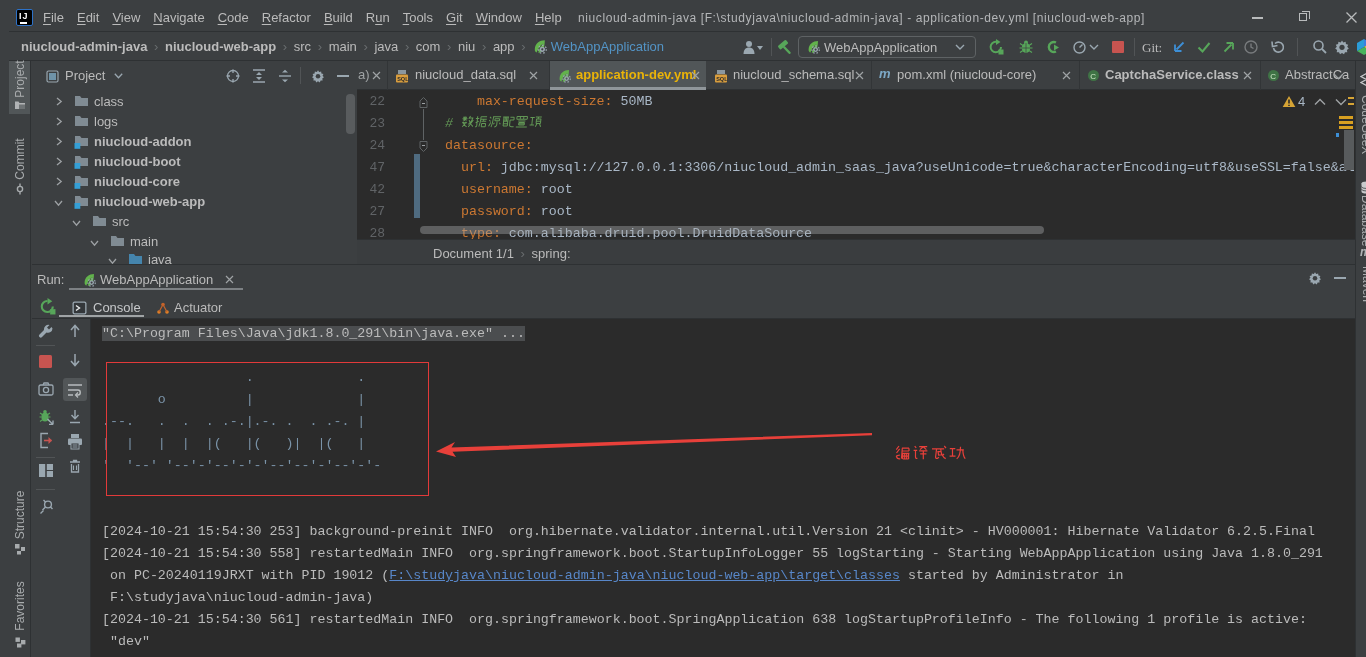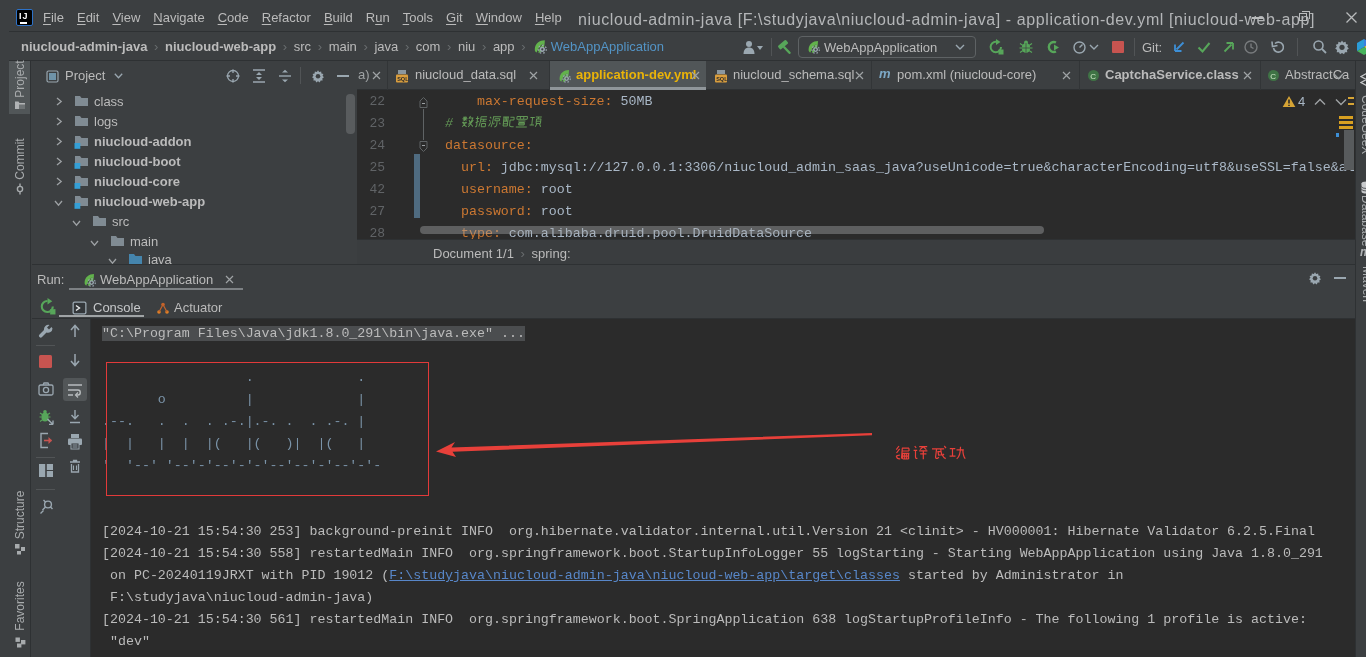--- a/index.html
+++ b/index.html
@@ -23,21 +23,21 @@
 
   <div class="abs" id="titlebar" style="left:0;top:0;width:1366px;height:28px;background:#3c3f41;border-bottom:1px solid #2e3133;">
 
     <div class="abs" style="left:7px;top:5px;width:17px;height:17px;background:#000;border:1px solid #2d72c8;border-radius:2px;">
       <div class="abs" style="left:2px;top:1px;font-size:9px;font-weight:bold;color:#fff;letter-spacing:1px;">IJ</div>
       <div class="abs" style="left:3px;top:12px;width:7px;height:1.5px;background:#fff;"></div>
     </div>
     <div class="abs" id="menubar" style="left:34px;top:6px;font-size:13px;color:#bbbbbb;white-space:nowrap;">
       <span style="margin-right:13px;"><span class="ul">F</span>ile</span><span style="margin-right:13px;"><span class="ul">E</span>dit</span><span style="margin-right:13px;"><span class="ul">V</span>iew</span><span style="margin-right:13px;"><span class="ul">N</span>avigate</span><span style="margin-right:13px;"><span class="ul">C</span>ode</span><span style="margin-right:13px;"><span class="ul">R</span>efactor</span><span style="margin-right:13px;"><span class="ul">B</span>uild</span><span style="margin-right:13px;">R<span class="ul">u</span>n</span><span style="margin-right:13px;"><span class="ul">T</span>ools</span><span style="margin-right:13px;"><span class="ul">G</span>it</span><span style="margin-right:13px;"><span class="ul">W</span>indow</span><span style="margin-right:13px;"><span class="ul">H</span>elp</span>
     </div>
-    <div class="abs" style="left:569px;top:7px;font-size:16px;letter-spacing:0.6px;color:#b4b6b8;">niucloud-admin-java [F:\studyjava\niucloud-admin-java] - application-dev.yml [niucloud-web-app]</div>
+    <div class="abs" style="left:569px;top:7px;font-size:12px;letter-spacing:0.6px;color:#b4b6b8;">niucloud-admin-java [F:\studyjava\niucloud-admin-java] - application-dev.yml [niucloud-web-app]</div>
 
     <div class="abs" style="left:1243px;top:13px;width:11px;height:1.5px;background:#b9bbbc;"></div>
     <div class="abs" style="left:1290px;top:9px;width:8px;height:8px;border:1.2px solid #b9bbbc;margin:0;"></div>
     <div class="abs" style="left:1292.5px;top:6.5px;width:8px;height:8px;border:1.2px solid #b9bbbc;border-bottom:none;border-left:none;"></div>
     <svg class="abs" style="left:1337px;top:8px;" width="11" height="11" viewBox="0 0 11 11">
         <path d="M0.5 0.5 L10.5 10.5 M10.5 0.5 L0.5 10.5" stroke="#b9bbbc" stroke-width="1.3"></path>
       </svg>
   </div>
 
   <div class="abs" id="navbar" style="left:0;top:29px;width:1366px;height:28px;background:#3c3f41;border-bottom:1px solid #2e3133;">
@@ -98,21 +98,21 @@
       <svg class="abs" style="left:1063px;top:7px;" width="15" height="15" viewBox="0 0 15 15">
           <circle cx="7.5" cy="7.5" r="5.5" stroke="#9aa7b0" stroke-width="1.4" fill="none"></circle>
           <path d="M7.5 7.5 L10.5 4.5" stroke="#9aa7b0" stroke-width="1.4"></path>
         </svg>
       <svg class="abs" style="left:1080px;top:11px;" width="10" height="6" viewBox="0 0 10 6">
           <path d="M1 1 L5 5 L9 1" stroke="#9aa7b0" stroke-width="1.4" fill="none"></path>
         </svg>
 
       <div class="abs" style="left:1103px;top:8px;width:12px;height:12px;background:#c75450;border-radius:1px;"></div>
       <div class="abs" style="left:1125px;top:5px;width:1px;height:18px;background:#515456;"></div>
-      <div class="abs" style="left:1133px;top:7px;font-size:13px;color:#bbbbbb;">Git:</div>
+      <div class="abs" style="left:1133px;top:7px;font-size:13px;color:#bbbbbb;font-family:Liberation Serif, serif;">Git:</div>
 
       <svg class="abs" style="left:1162px;top:6px;" width="16" height="16" viewBox="0 0 16 16">
           <path d="M12.5 3.5 L5.5 10.5 M4 12 L4 5.5 M4 12 L10.5 12" stroke="#3d8fd6" stroke-width="1.8" fill="none"></path>
         </svg>
 
       <svg class="abs" style="left:1187px;top:6px;" width="16" height="16" viewBox="0 0 16 16">
           <path d="M2.5 8.5 L6.5 12.5 L13.5 4" stroke="#57a65a" stroke-width="2" fill="none"></path>
         </svg>
 
       <svg class="abs" style="left:1212px;top:6px;" width="16" height="16" viewBox="0 0 16 16">
@@ -346,21 +346,21 @@
       <div class="abs" style="left:928px;top:6px;">AbstractCa</div>
       <svg class="abs" style="left:976px;top:12px;" width="11" height="7" viewBox="0 0 11 7">
           <path d="M1 1 L5.5 5.8 L10 1" stroke="#9fa3a5" stroke-width="1.3" fill="none"></path>
         </svg>
     </div>
 
     <div class="abs mono" id="gutternums" style="left:0;top:30px;width:28px;text-align:right;font-size:13px;line-height:22px;color:#606366;">
       <div style="height:22px;">22</div>
         <div style="height:22px;">23</div>
         <div style="height:22px;">24</div>
-        <div style="height:22px;">25</div>
+        <div style="height:22px;">47</div>
         <div style="height:22px;">42</div>
         <div style="height:22px;">27</div>
         <div style="height:22px;">28</div>
     </div>
 
     <svg class="abs" style="left:61px;top:35px;" width="11" height="13" viewBox="0 0 11 13">
         <path d="M2 5 L5.5 1.5 L9 5 L9 11.5 L2 11.5 Z" fill="#2b2b2b" stroke="#5f6365" stroke-width="1"></path>
         <path d="M4 7.5 L7 7.5" stroke="#9da1a4" stroke-width="1"></path>
       </svg>
     <div class="abs" style="left:66px;top:48px;width:1px;height:31px;background:#5f6365;"></div>

